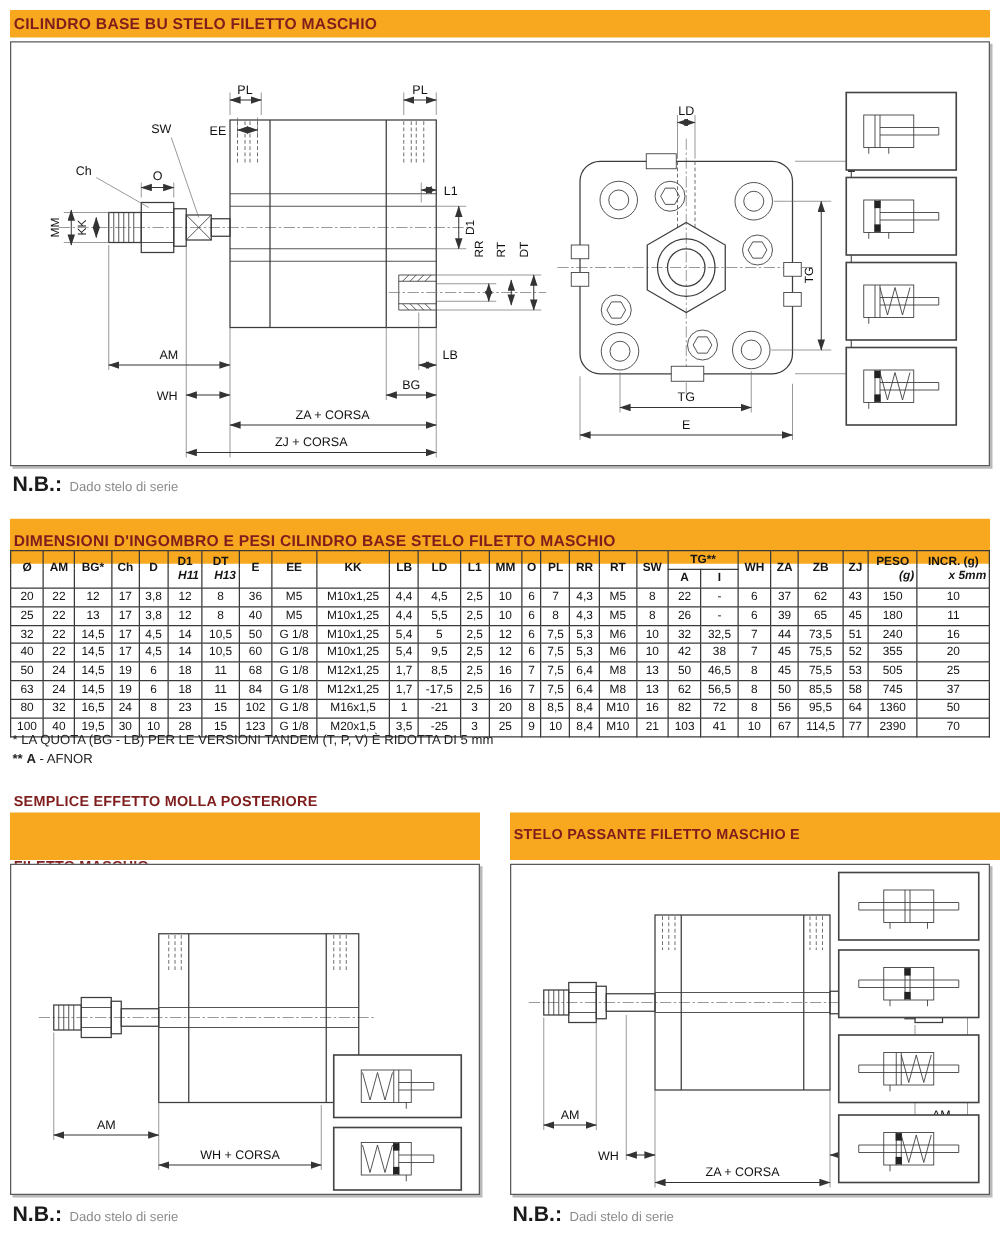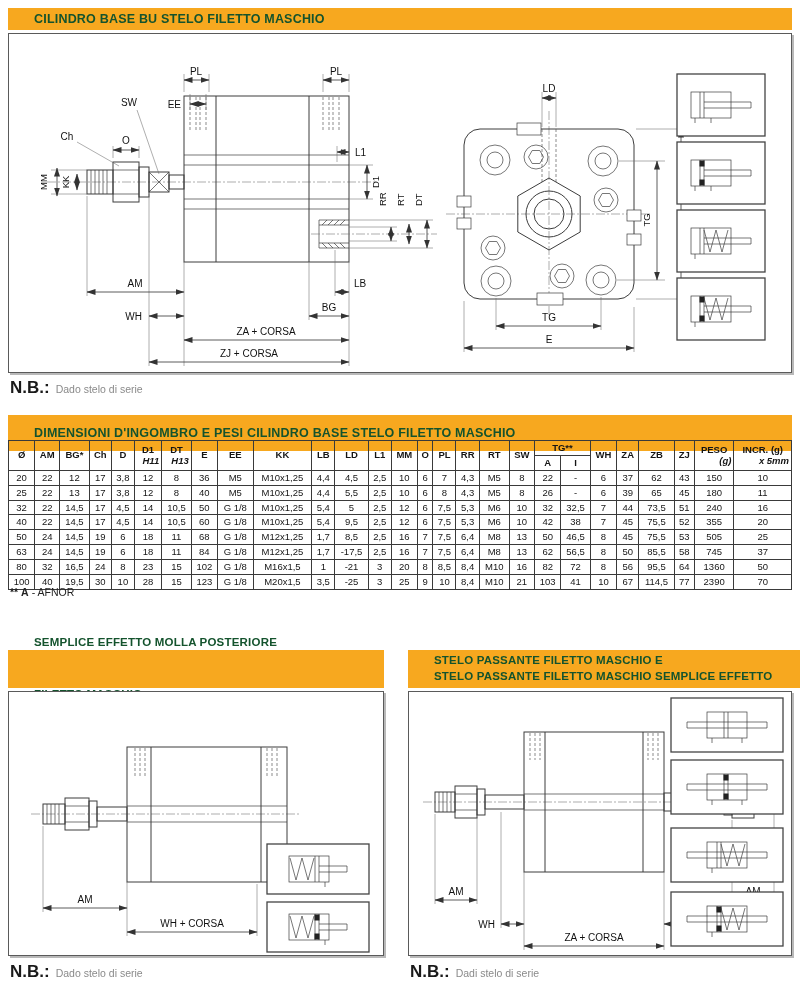--- a/index.html
+++ b/index.html
@@ -1,20 +1,20 @@
 <!DOCTYPE html>
 <html style="--accent: #F7A81F;"><head>
 <meta charset="utf-8">
 <style>
   :root{ --accent:#F7A81F; }
   html,body{margin:0;padding:0;background:#fff;}
   .page{position:relative;width:800px;height:991px;background:#fff;
         font-family:"Liberation Sans",sans-serif;overflow:hidden;}
-  .hdr{position:absolute;background:var(--accent);color:#14532d;font-weight:bold;
-       font-size:12.5px;display:flex;align-items:center;padding:0 26px;
+  .hdr{position:absolute;background:var(--accent);color:#7f1d1d;font-weight:bold;
+       font-size:12.5px;display:flex;align-items:center;padding:0 3px;
        box-sizing:border-box;letter-spacing:.2px;}
   .hdr2{flex-direction:column;align-items:flex-start;justify-content:center;
         line-height:1.35;font-size:11.5px;}
   .panel{position:absolute;border:1px solid #5a5a5a;background:#fff;
          box-sizing:border-box;box-shadow:2px 2px 0 #b9b9b9;}
   .nb{position:absolute;font-size:10.5px;color:#8a8a8a;}
   .nb b{color:#1a1a1a;margin-right:6px;font-size:17px;}
   .dimtable{position:absolute;left:8px;top:440px;width:784px;border-collapse:collapse;
             font-size:9.5px;text-align:center;color:#151515;table-layout:auto;}
   .dimtable th,.dimtable td{border:1px solid #3a3a3a;padding:1px 2px;line-height:1.25;
@@ -631,20 +631,21 @@
           <td>67</td>
           <td>114,5</td>
           <td>77</td>
           <td>2390</td>
           <td>70</td>
         </tr>
       </tbody>
   </table>
 
   <div class="foot">
+    <div>* LA QUOTA (BG - LB) PER LE VERSIONI TANDEM (T, P, V) È RIDOTTA DI 5 mm</div>
     <div><span class="mk">**</span>&nbsp;<span class="trm">A</span> <span>- AFNOR</span></div>
   </div>
 
   <div class="hdr hdr2" style="left:8px;top:650px;width:376px;height:38px;gap:36px;">
     <span>SEMPLICE EFFETTO MOLLA POSTERIORE</span>
     <span>FILETTO MASCHIO</span>
   </div>
   <div class="panel" style="left:8px;top:691px;width:376px;height:265px;">
     <svg width="374" height="263" viewBox="0 0 374 263">
       <defs>
@@ -722,21 +723,20 @@
         </g>
       </g>
     </svg>
   </div>
   <div class="nb" style="left:10px;top:962px;">
     <b>N.B.:</b><span>Dado stelo di serie</span>
   </div>
 
   <div class="hdr hdr2" style="left:408px;top:650px;width:408px;height:38px;">
     <span>STELO PASSANTE FILETTO MASCHIO E</span>
-    <span>STELO PASSANTE FILETTO MASCHIO SEMPLICE EFFETTO</span>
   </div>
   <div class="panel" style="left:408px;top:691px;width:384px;height:265px;">
     <svg width="382" height="263" viewBox="0 0 382 263">
       <defs>
         <marker id="arrC" markerWidth="9" markerHeight="8" refX="8.5" refY="3" orient="auto-start-reverse" markerUnits="userSpaceOnUse">
           <path d="M0,0 L9,3 L0,6 Z" fill="#333"></path>
         </marker>
       </defs>
       <g>
         <line class="cl" x1="14" y1="110" x2="374" y2="110"></line>

